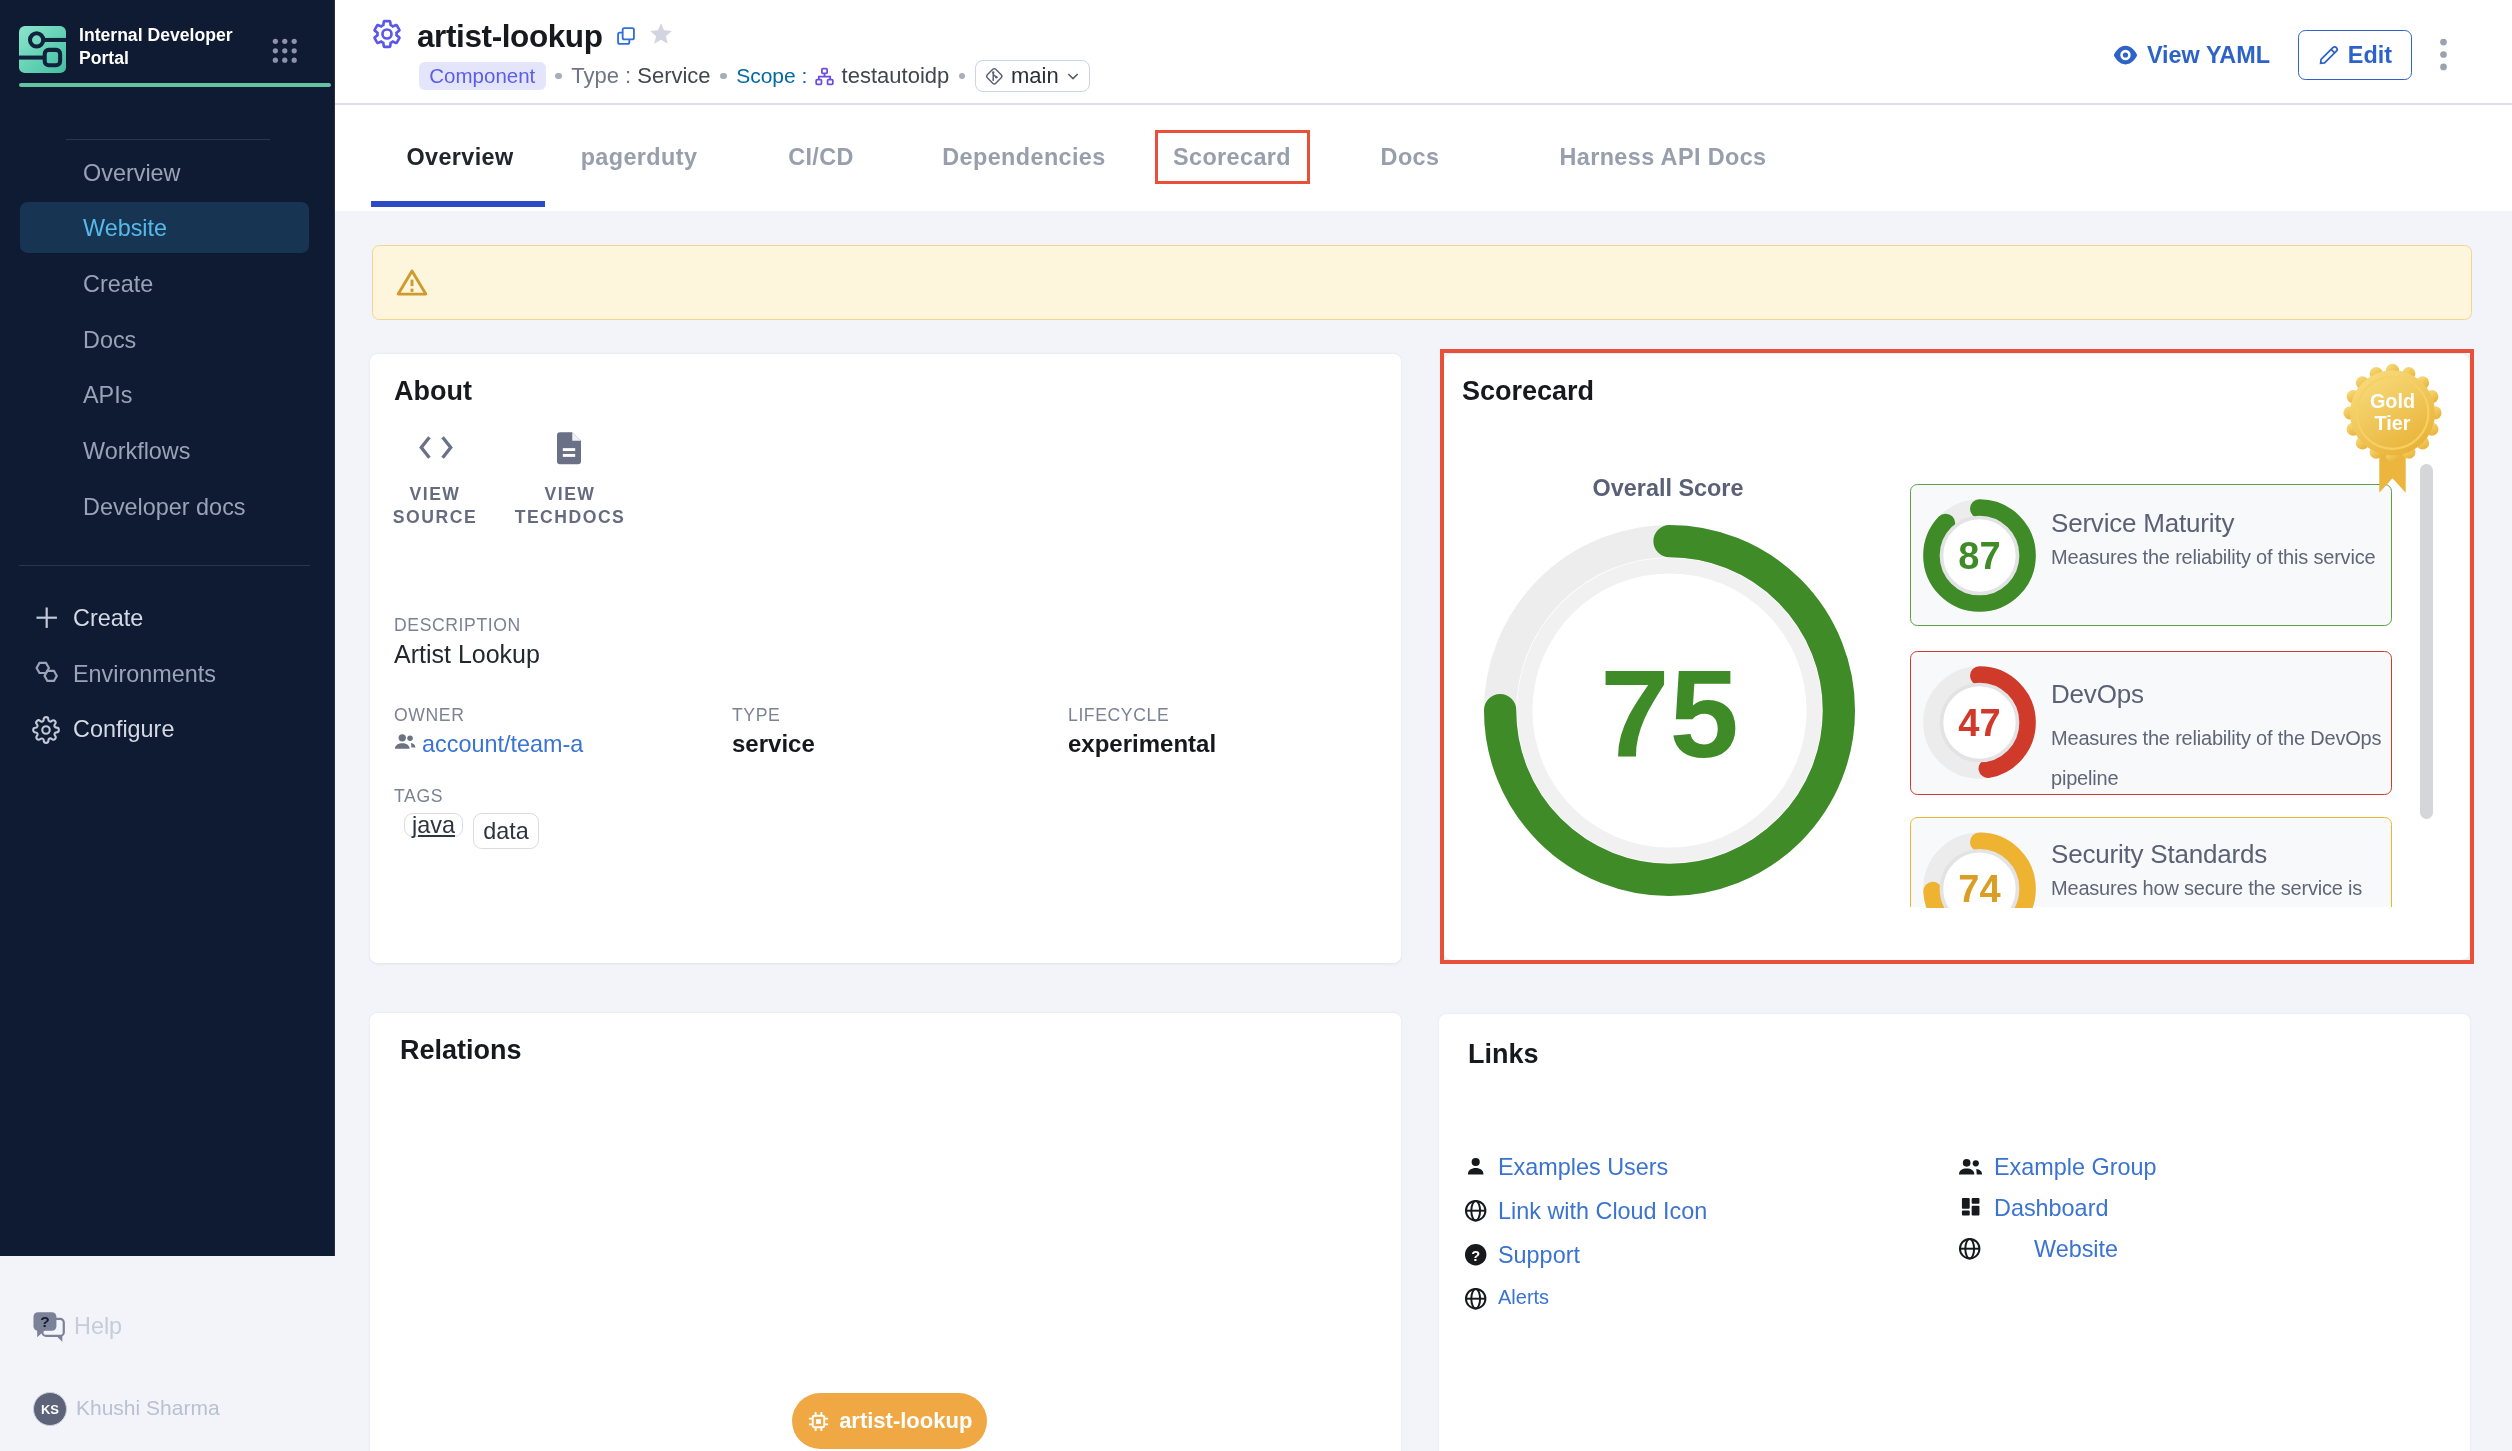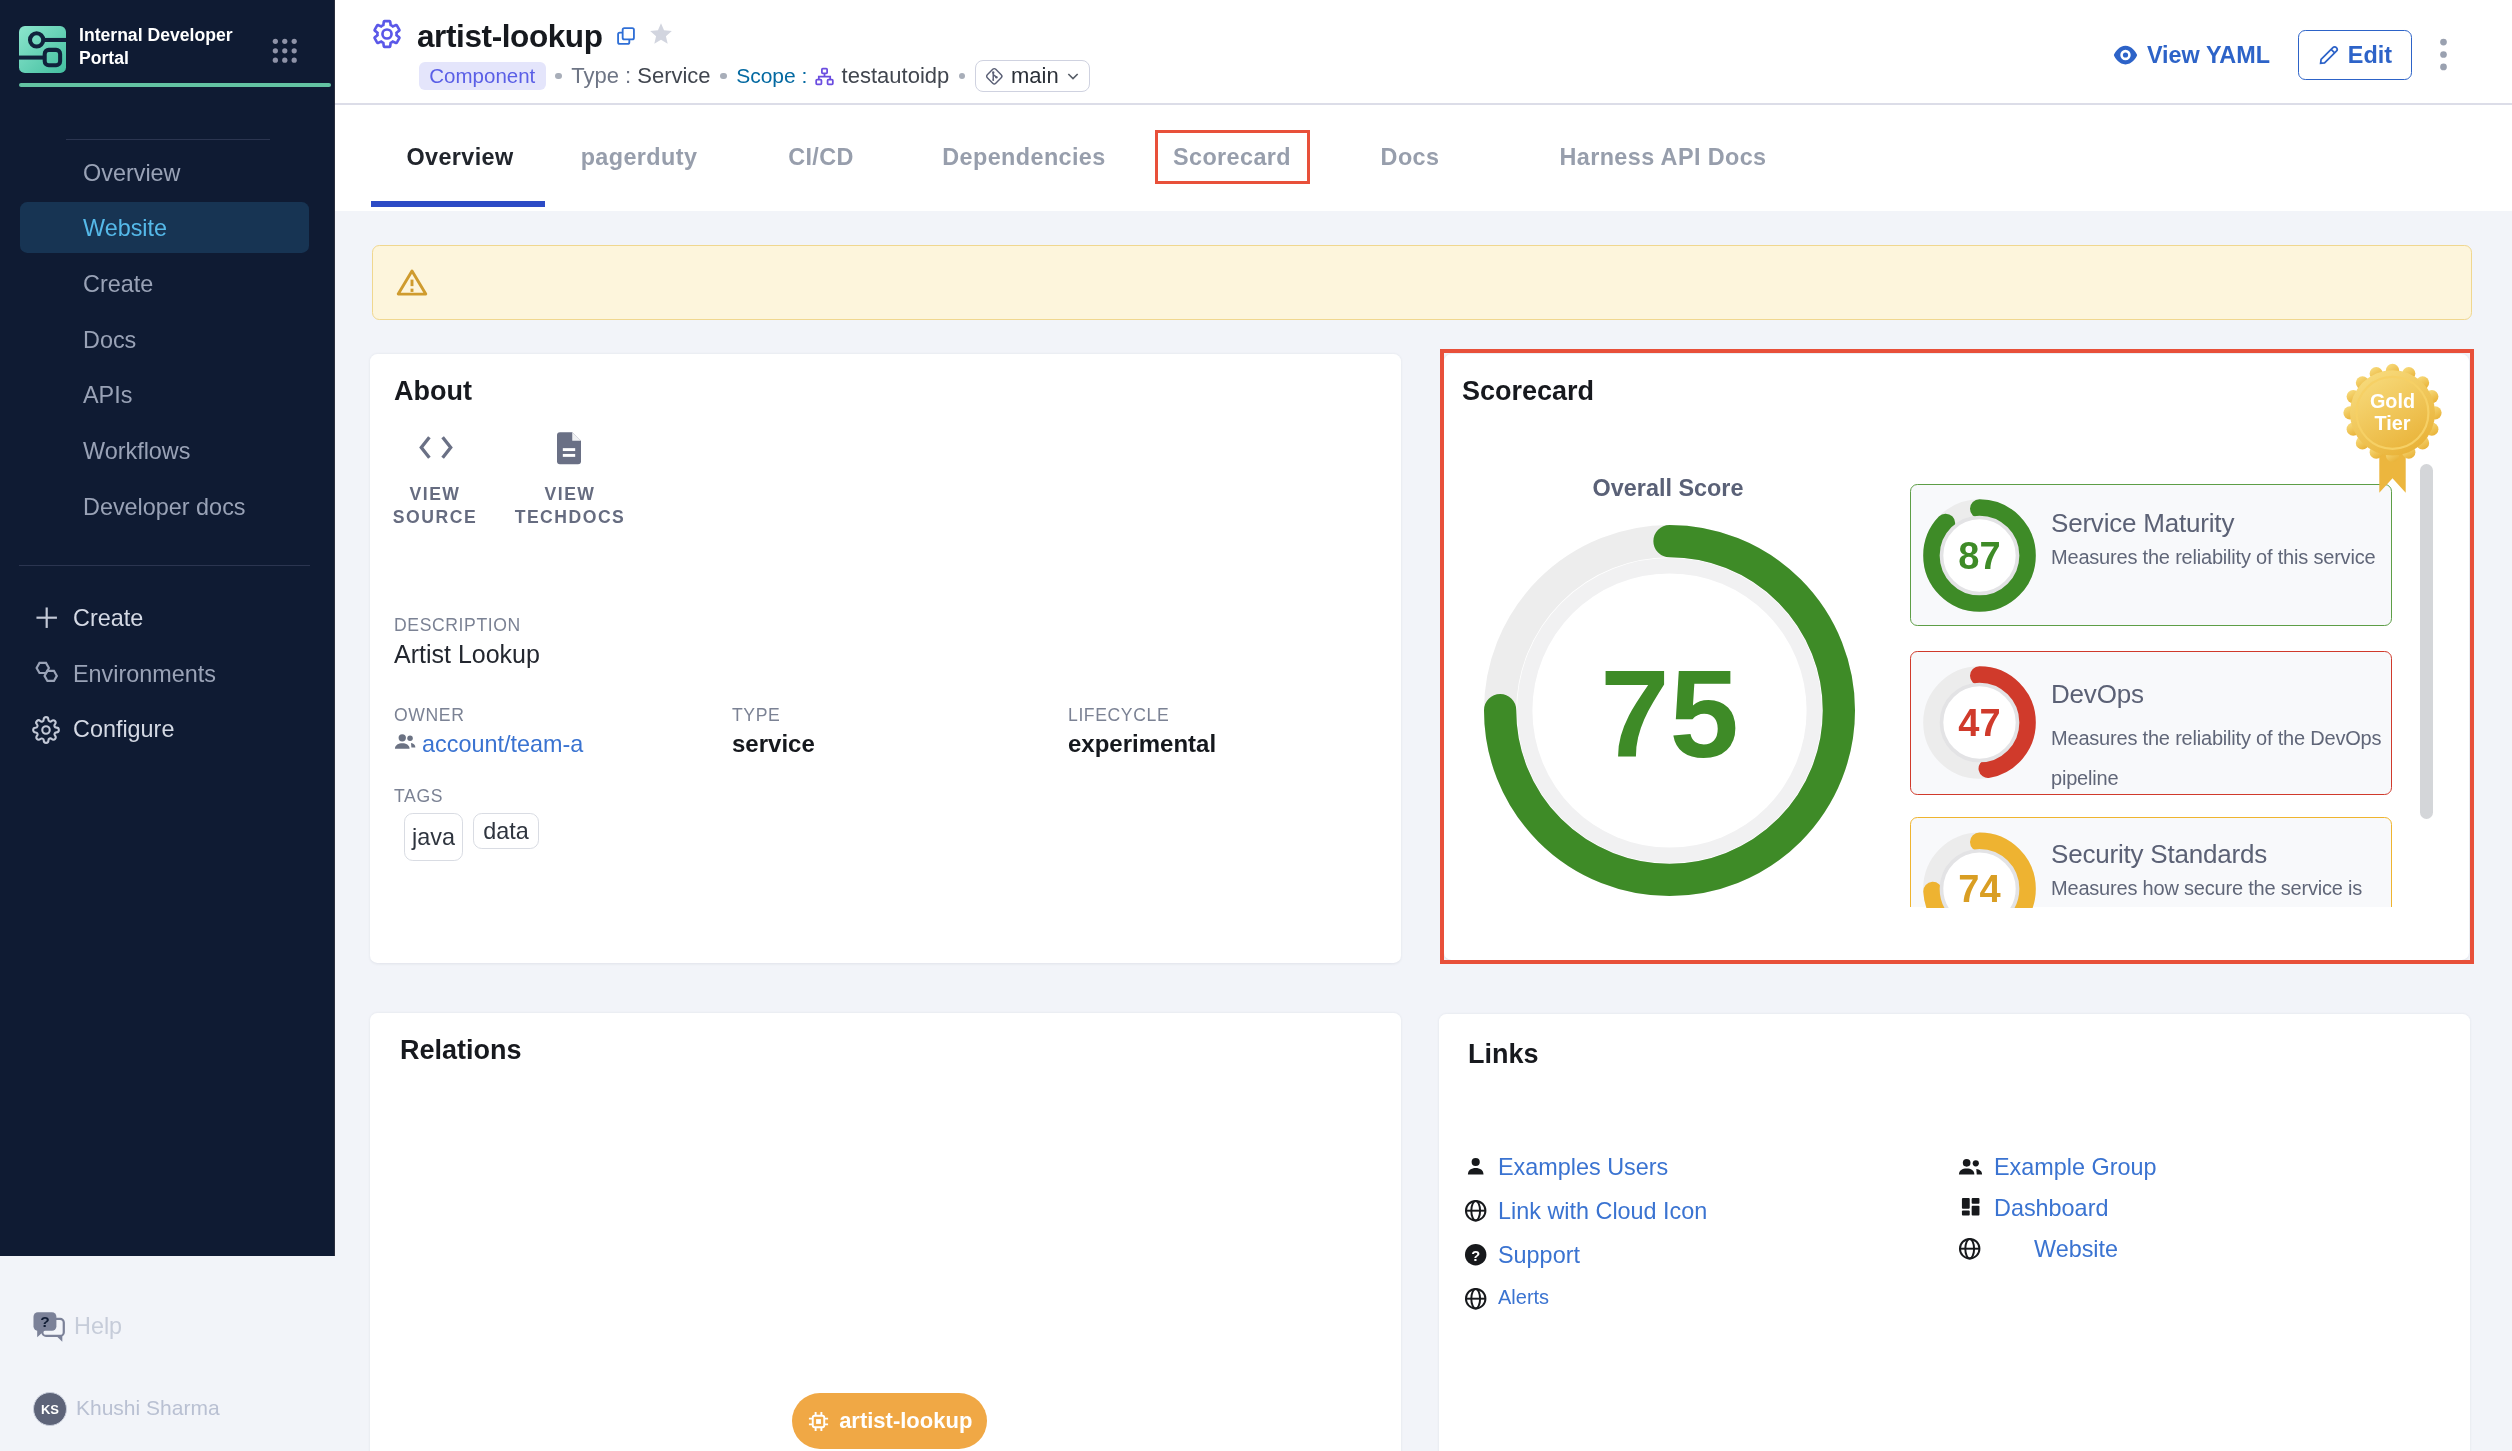--- a/index.html
+++ b/index.html
@@ -206,21 +206,21 @@
     <path d="M1 18 c0-4 4-6 8-6 s8 2 8 6 Z"></path>
   <circle cx="17.5" cy="6.5" r="3"></circle>
     <path d="M18.5 11.5 c3 0.3 4.8 2.2 4.8 5 L19 16.5"></path>
 </svg>
 <div class="abs link" style="left:422px;top:731px;font-size:23.4px;">account/team-a</div>
 <div class="abs label" style="left:732px;top:705px;">TYPE</div>
 <div class="abs" style="left:732px;top:730px;font-size:24px;font-weight:bold;color:#15181d;">service</div>
 <div class="abs label" style="left:1068px;top:705px;">LIFECYCLE</div>
 <div class="abs" style="left:1068px;top:730px;font-size:24px;font-weight:bold;color:#15181d;">experimental</div>
 <div class="abs label" style="left:394px;top:786px;">TAGS</div>
-<div class="chip" style="left:404px;top:813px;width:59px;height:48px;">java</div>
+<div class="chip" style="left:404px;top:813px;width:59px;height:24px;text-decoration:underline;">java</div>
 <div class="chip" style="left:473px;top:813px;width:66px;height:36px;">data</div>
 
 <div class="card" style="left:1444px;top:354px;width:1025px;height:606px;"></div>
 <div class="abs" style="left:1462px;top:376px;font-size:27px;font-weight:bold;color:#17191e;">Scorecard</div>
 <div class="abs" style="left:1668px;top:475px;transform:translateX(-50%);font-size:23.4px;font-weight:bold;color:#5a6177;">Overall Score</div>
 
 <svg class="abs" style="left:1484px;top:525px;" width="371" height="371" viewBox="0 0 506 506">
   <circle cx="253" cy="253" r="231" fill="none" stroke="#ededed" stroke-width="44"></circle>
   <circle cx="253" cy="253" r="231" fill="none" stroke="#3e8b27" stroke-width="44" stroke-linecap="round" stroke-dasharray="1088.5 1451.4" transform="rotate(-90 253 253)"></circle>
   <circle cx="253" cy="253" r="197" fill="none" stroke="#f1f1f2" stroke-width="22"></circle>

